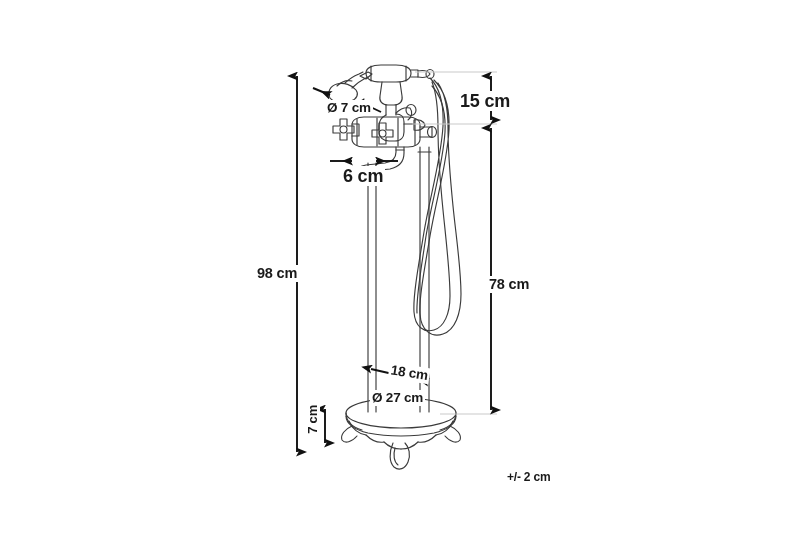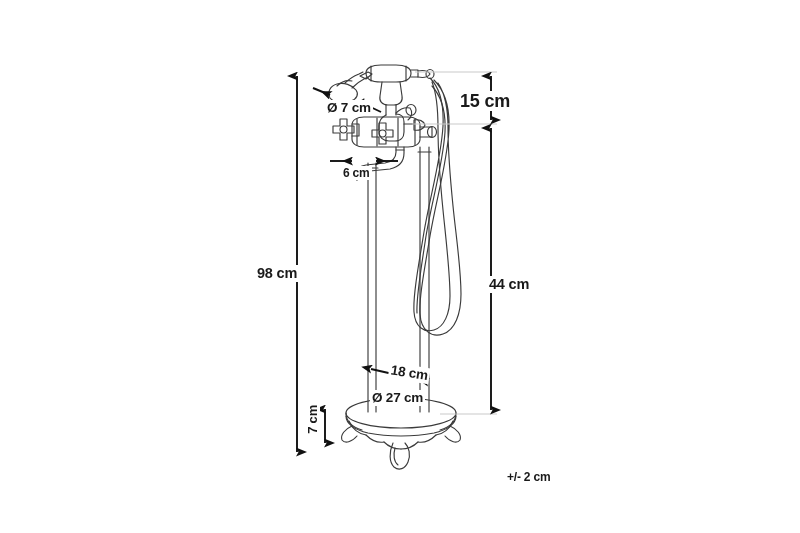--- a/index.html
+++ b/index.html
@@ -39,21 +39,21 @@
     white-space: nowrap;
     letter-spacing: -0.2px;
     line-height: 1;
     background: #ffffff;
     padding: 1px 2px;
   }
   .lbl-98   { left: 255px; top: 250px; font-size: 14.5px; margin-top: 15px; }
   .lbl-15   { left: 458px; top: 91px;  font-size: 18px; }
   .lbl-78   { left: 487px; top: 276px; font-size: 14.5px; }
   .lbl-d7   { left: 325px; top: 100px; font-size: 13.5px; text-align: center; }
-  .lbl-6    { left: 341px; top: 166px; font-size: 12px; }
+  .lbl-6    { left: 341px; top: 166px; font-size: 18px; }
   .lbl-18   { left: 389px; top: 362px; font-size: 13.5px; transform: rotate(9deg); transform-origin: left center; }
   .lbl-d27  { left: 370px; top: 390px; font-size: 13.5px; }
   .lbl-7    { left: 306px; top: 405px; font-size: 13px; width: 14px; padding: 0;
               writing-mode: vertical-rl; transform: rotate(180deg); text-align: center; }
   .lbl-tol  { left: 505px; top: 470px; font-size: 12px; background: none; }
 </style>
 </head>
 <body>
 
 <div id="drawing-stage">
@@ -228,21 +228,21 @@
 
     <g>
       <line x1="371" y1="369" x2="428" y2="382" stroke="#111111" stroke-width="2" marker-start="url(#arrL)" marker-end="url(#arrR)"></line>
     </g>
   </svg>
 
   <div class="dim-label lbl-98">98 cm</div>
 
   <div class="dim-label lbl-15">15 cm</div>
 
-  <div class="dim-label lbl-78">44 cm</div>
+  <div class="dim-label lbl-78">78 cm</div>
 
   <div class="dim-label lbl-d7">Ø 7 cm</div>
 
   <div class="dim-label lbl-6">6 cm</div>
 
   <div class="dim-label lbl-18">18 cm</div>
 
   <div class="dim-label lbl-d27">Ø 27 cm</div>
 
   <div class="dim-label lbl-7">7 cm</div>

